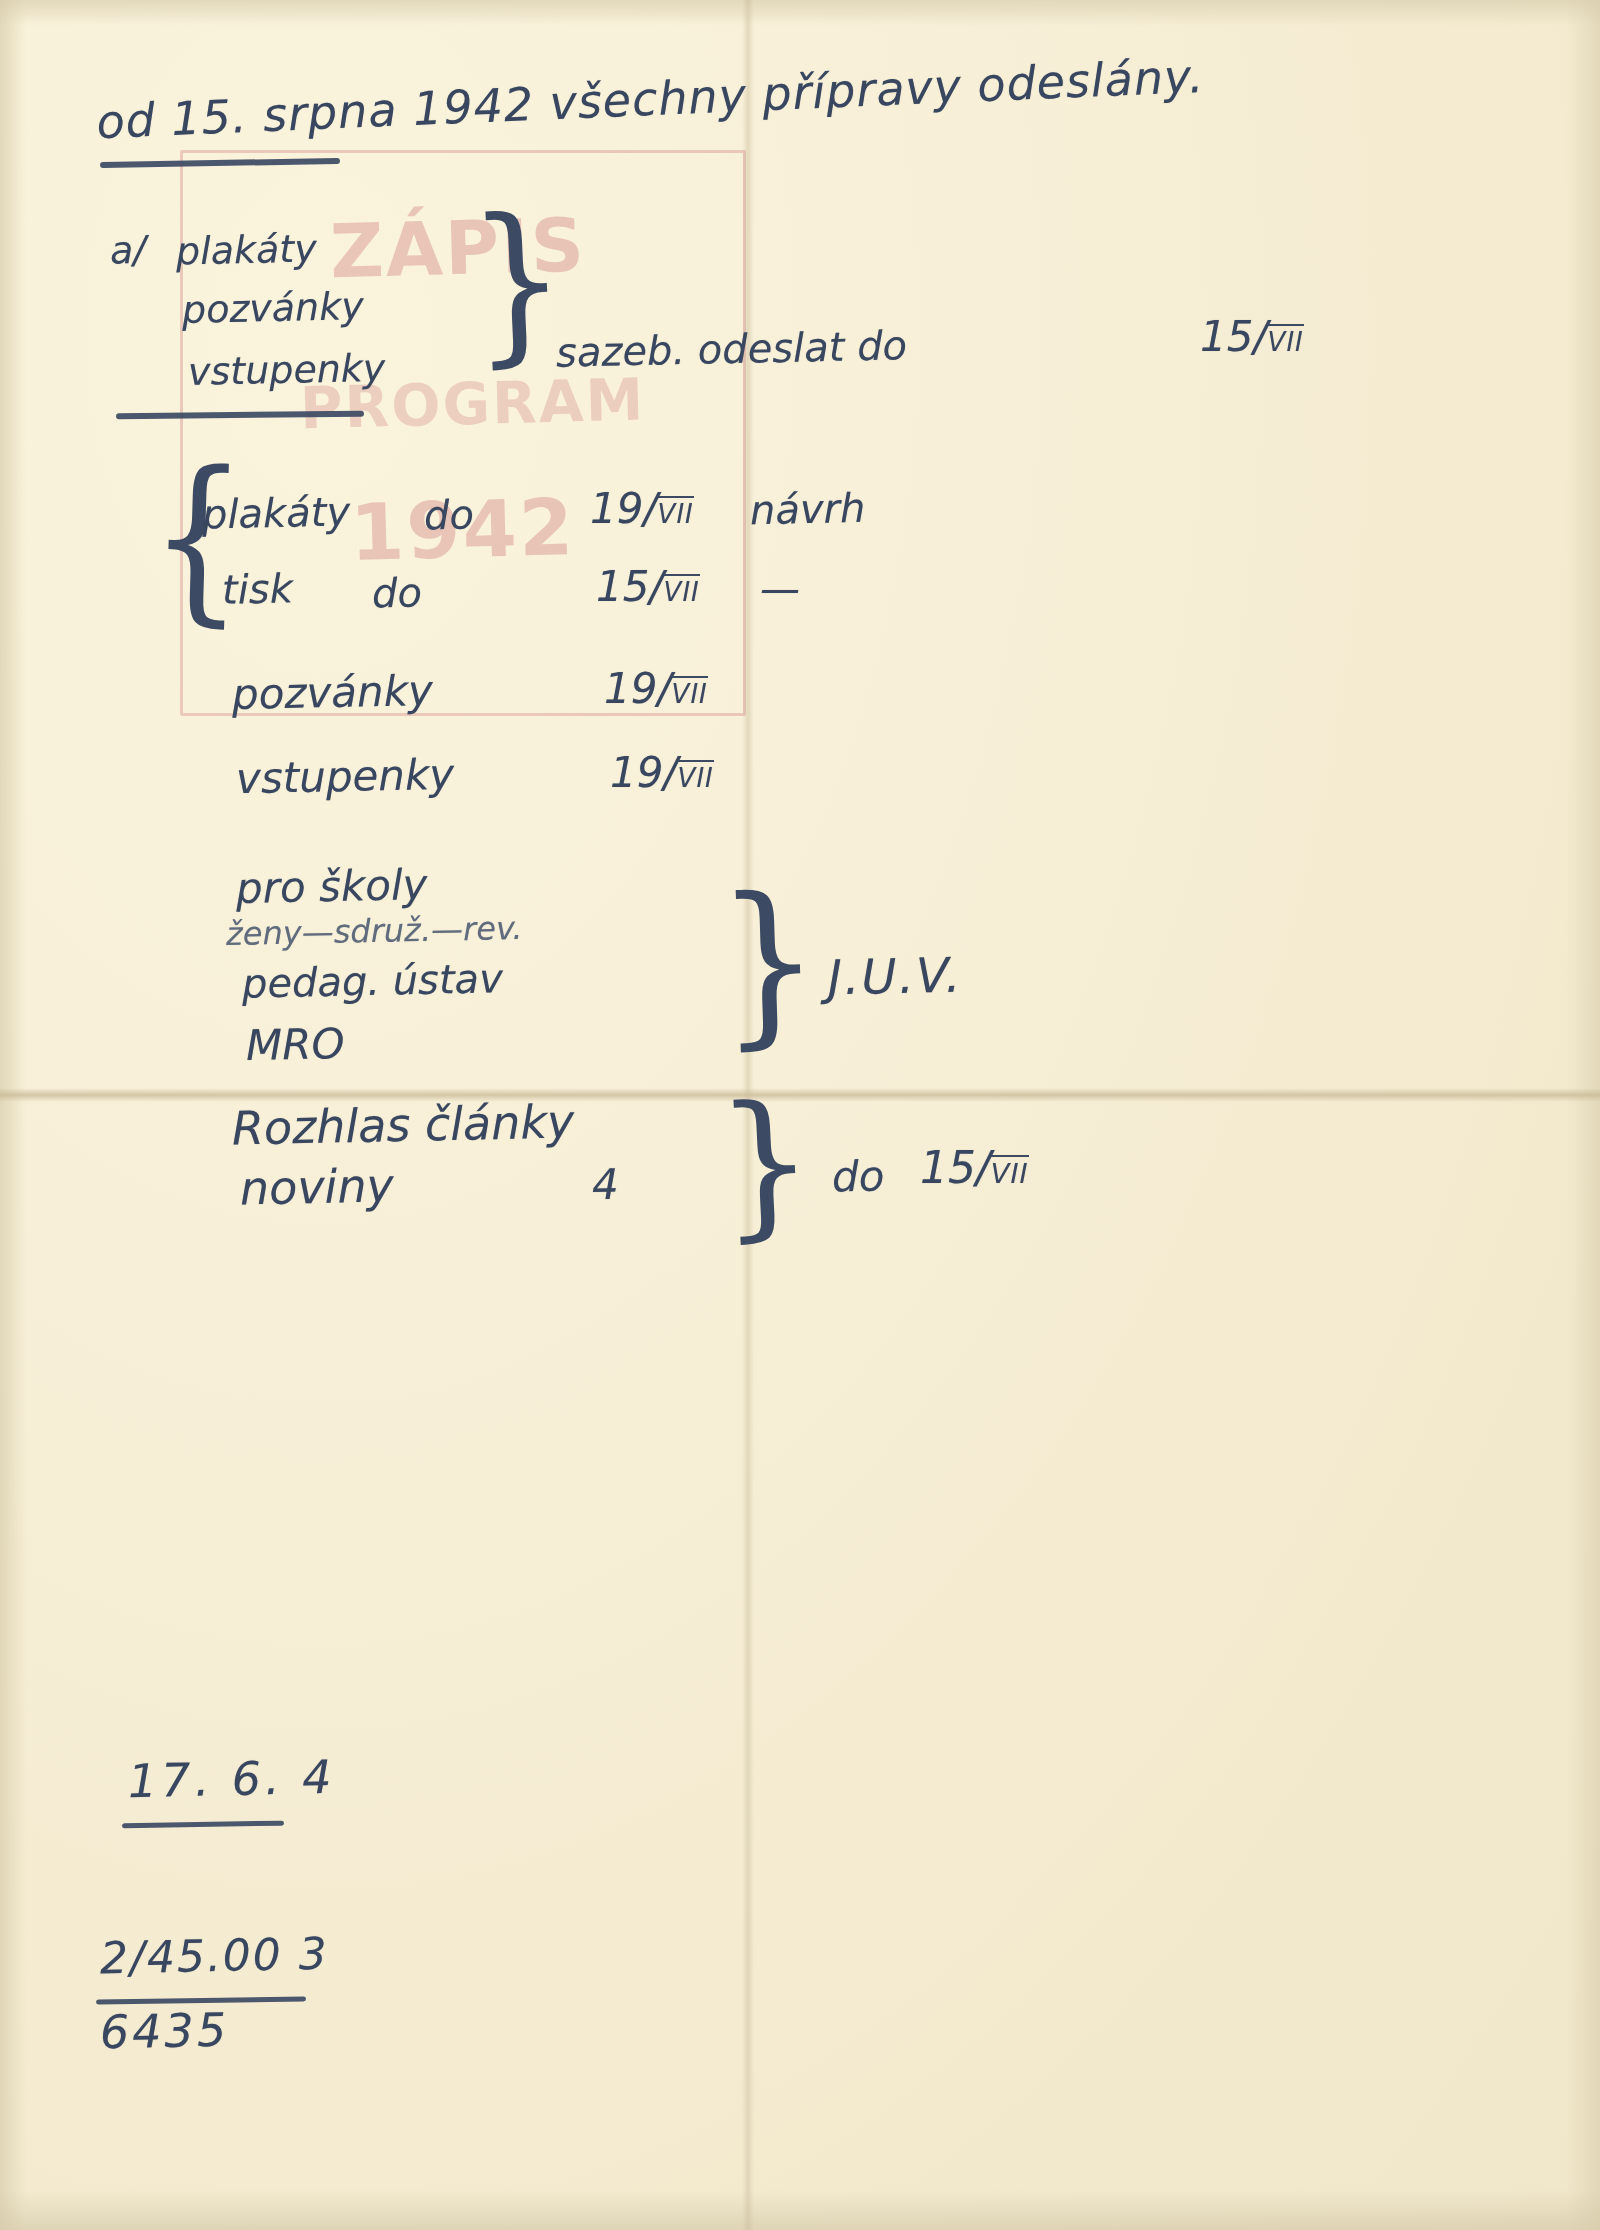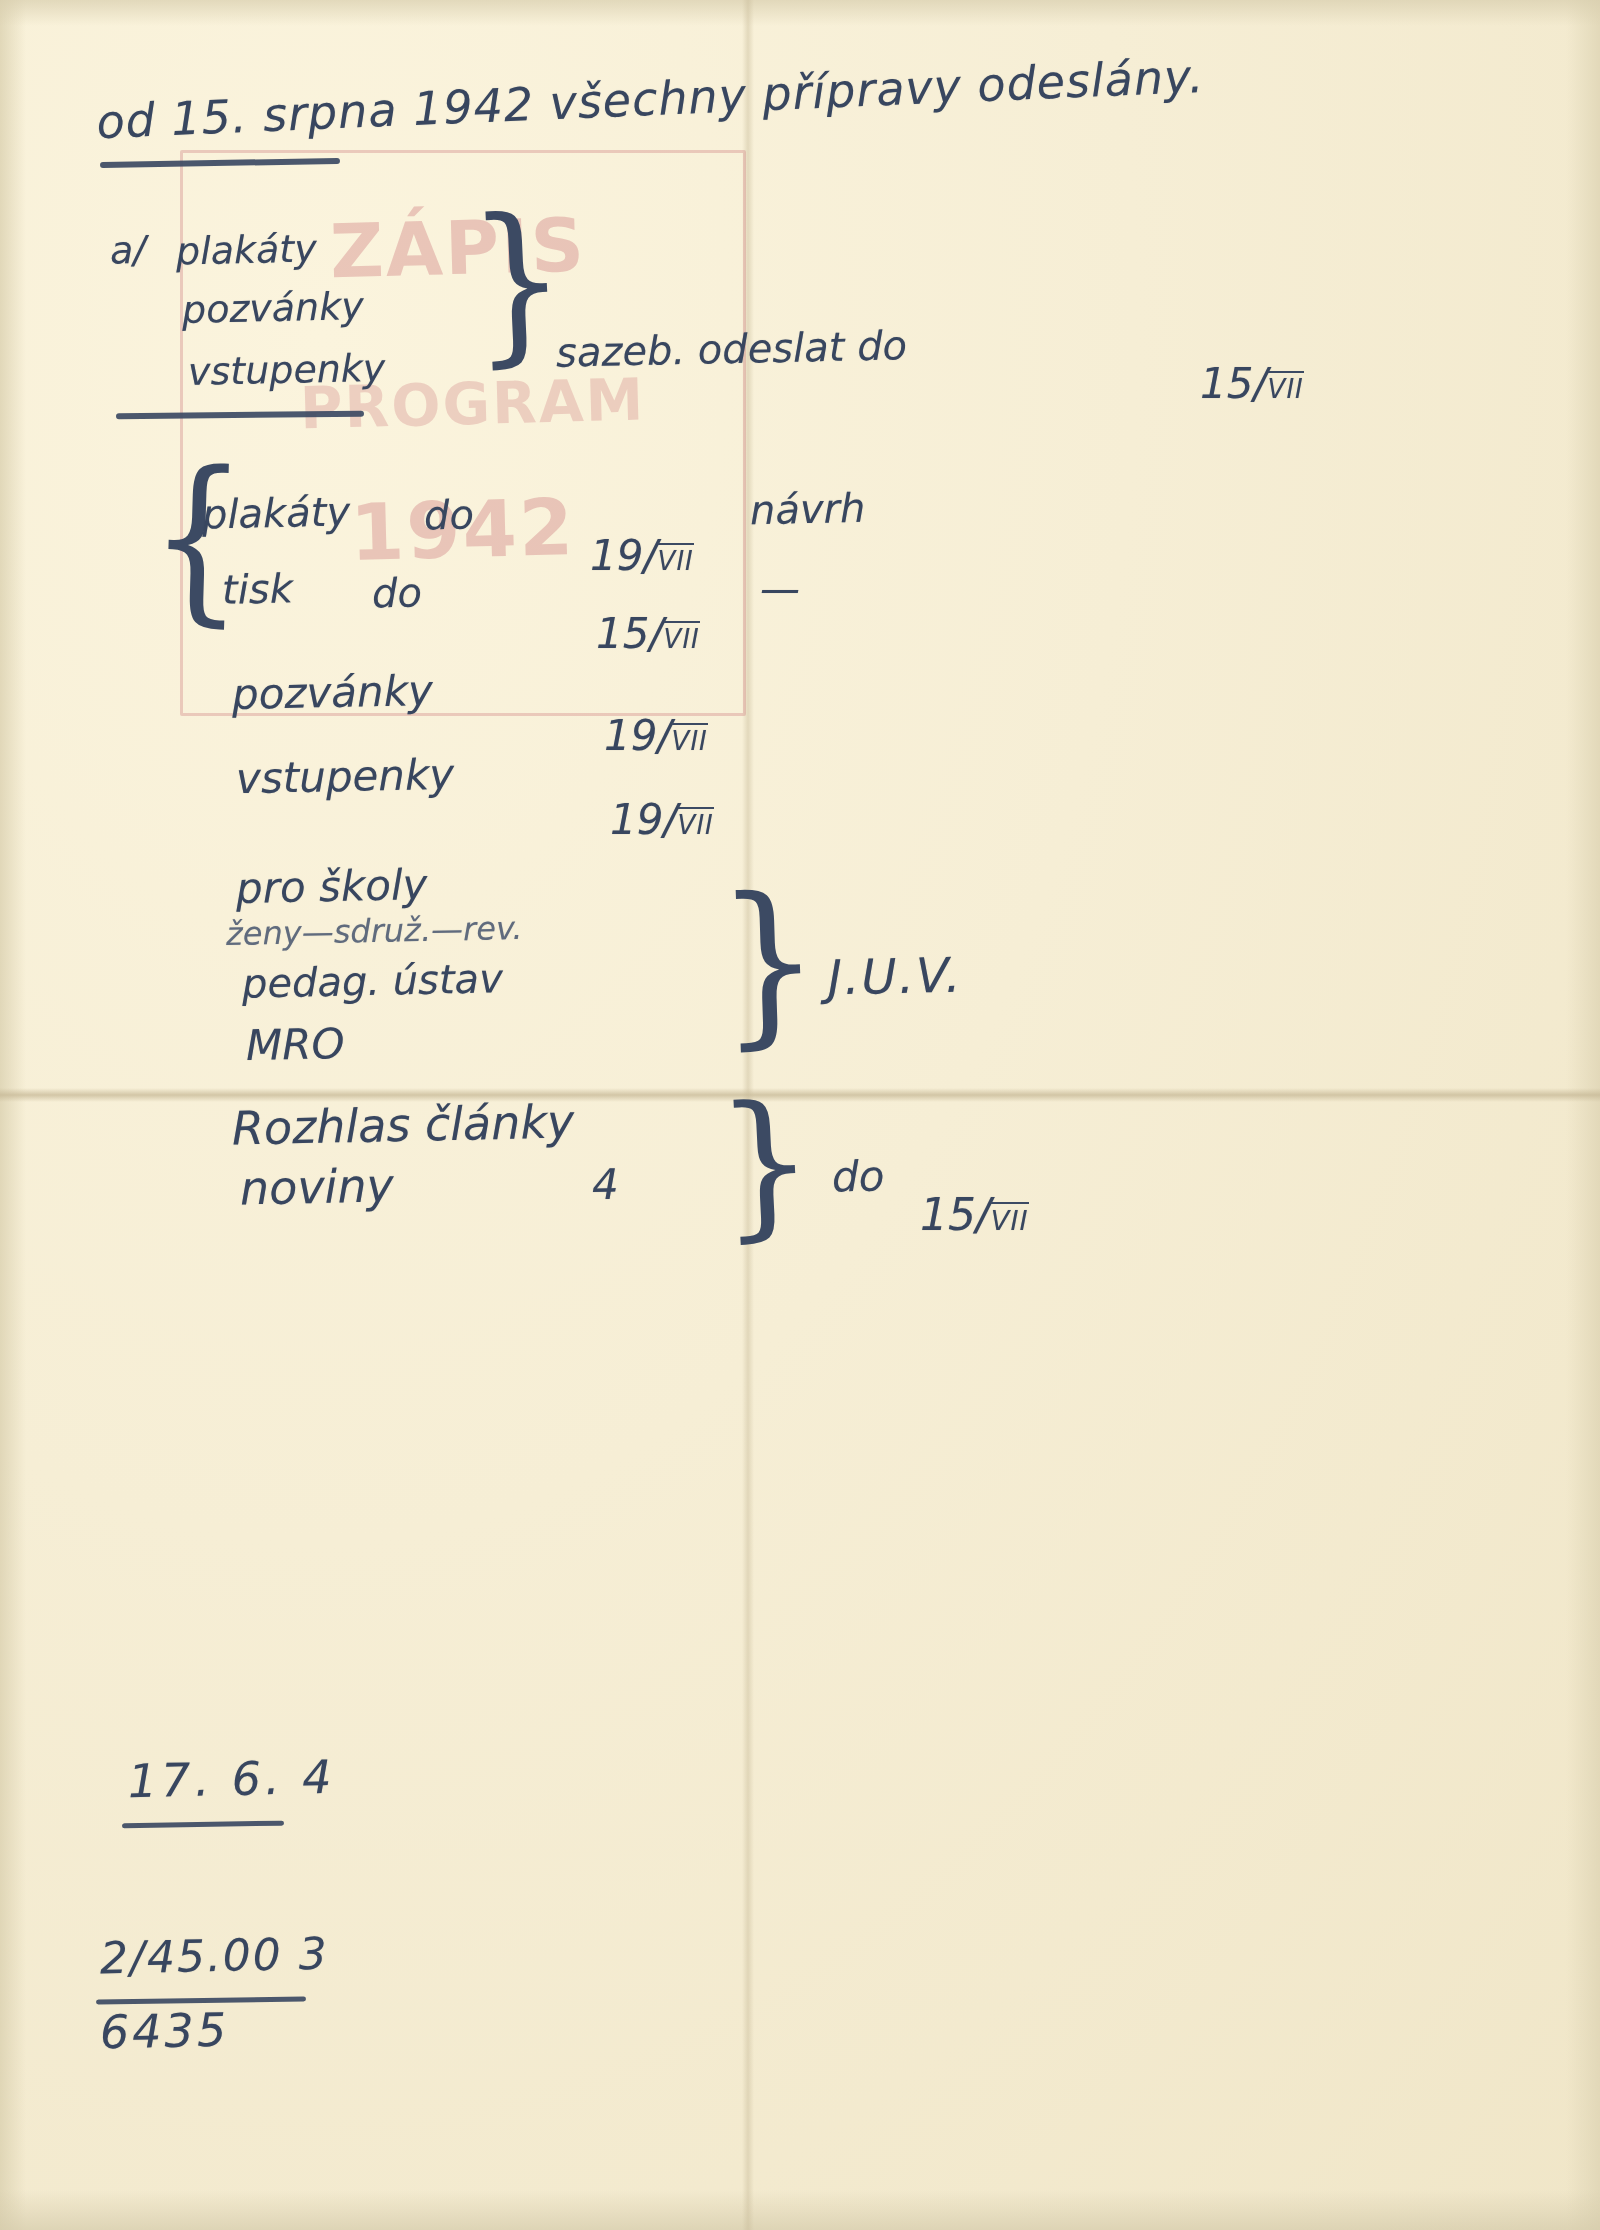--- a/index.html
+++ b/index.html
@@ -100,21 +100,20 @@
     font-weight: normal;
     line-height: 1;
     transform-origin: center;
   }
 
   
   .frac {
     display: inline-block;
     position: relative;
     padding-right: 2px;
-    margin-top: 47px;
   }
   .frac .den {
     border-top: 2px solid #3c4a63;
     padding-top: 1px;
   }
 
   .small-roman {
     font-size: .62em;
     letter-spacing: 1px;
   }

